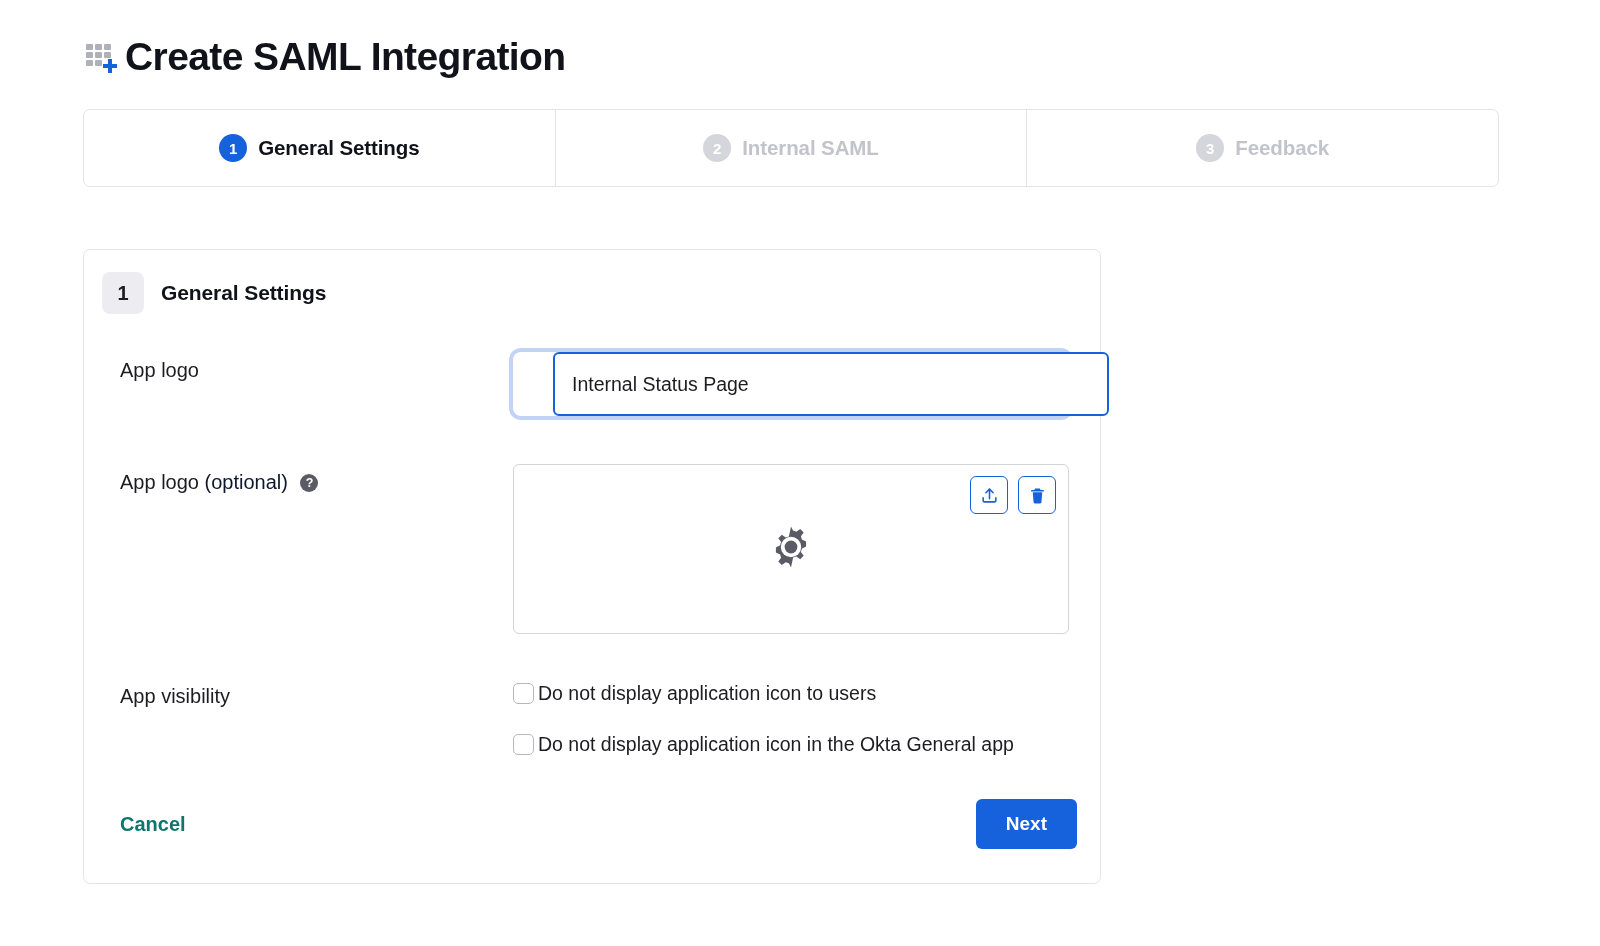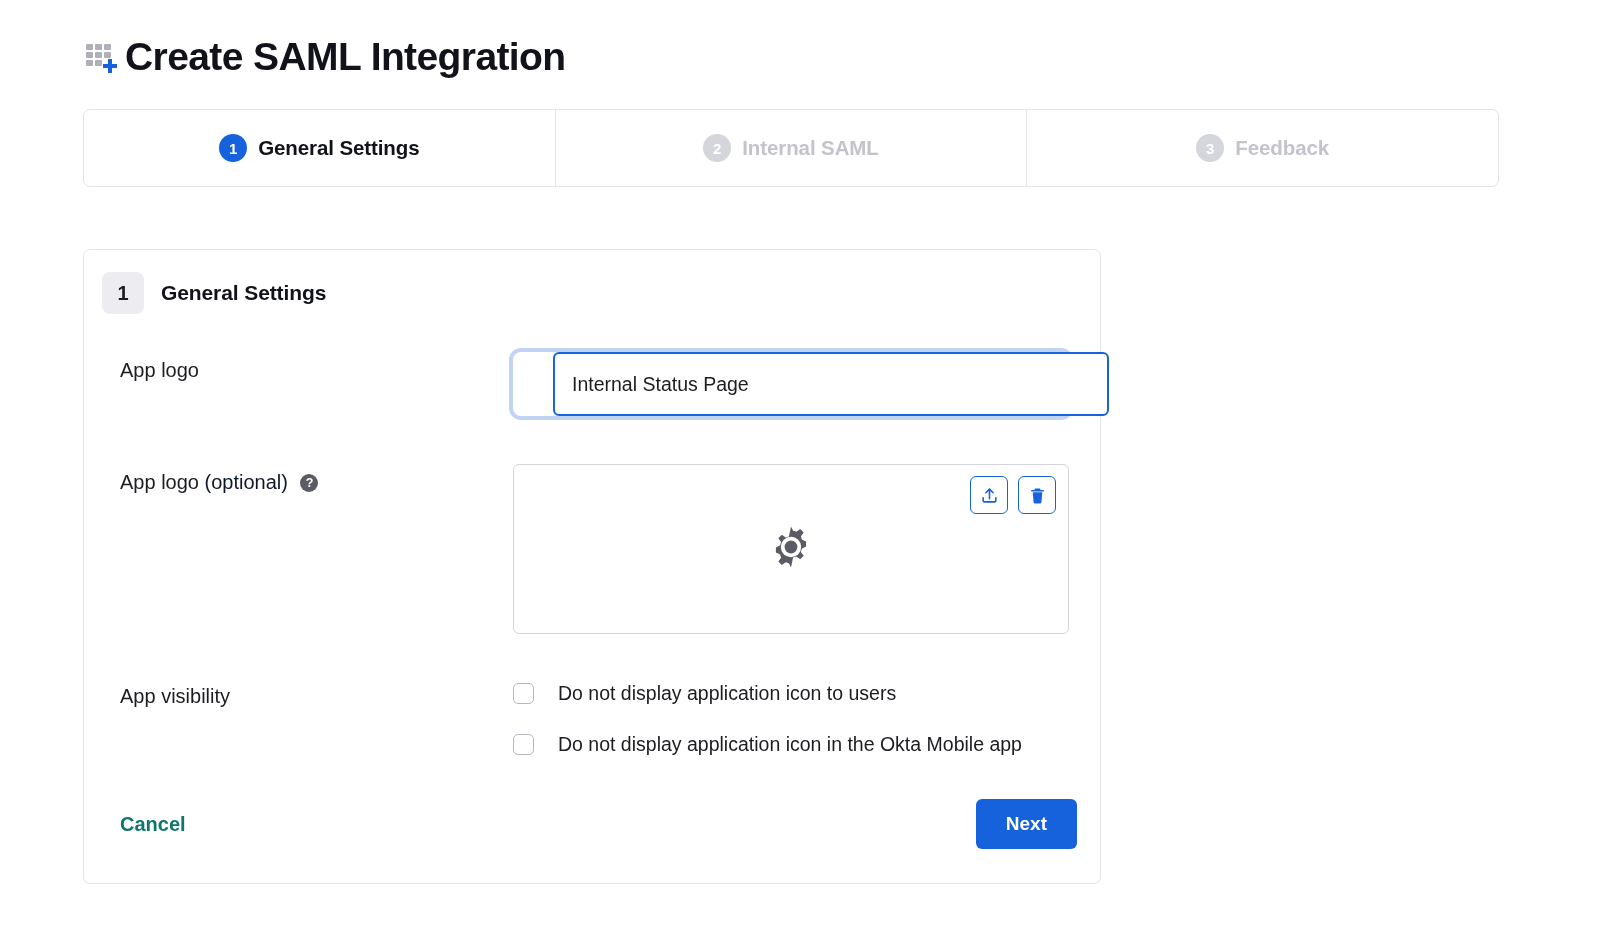--- a/index.html
+++ b/index.html
@@ -209,21 +209,21 @@
     padding: 0;
   }
   .icon-btn svg { display: block; }
   .logo-placeholder { display: block; }
 
   
   .row-visibility { margin-top: 44px; }
   .check-line {
     display: flex;
     align-items: center;
-    gap: 24px;
+    gap: 4px;
     height: 30px;
   }
   .check-line + .check-line { margin-top: 21px; }
   .checkbox {
     width: 21px;
     height: 21px;
     box-sizing: border-box;
     border: 1.6px solid #b7b7c0;
     border-radius: 5px;
     background: #fff;
@@ -369,21 +369,21 @@
     <div class="row-label">App visibility</div>
     <div class="row-field">
 
       <div class="check-line">
         <span class="checkbox"></span>
         <span class="check-label">Do not display application icon to users</span>
       </div>
 
       <div class="check-line">
         <span class="checkbox"></span>
-        <span class="check-label">Do not display application icon in the Okta Mobile app</span>
+        <span class="check-label">Do not display application icon in the Okta General app</span>
       </div>
 
     </div>
   </div>
 
   <div class="card-footer">
     <button class="link-cancel">Cancel</button>
     <button class="btn-next">Next</button>
   </div>
 

